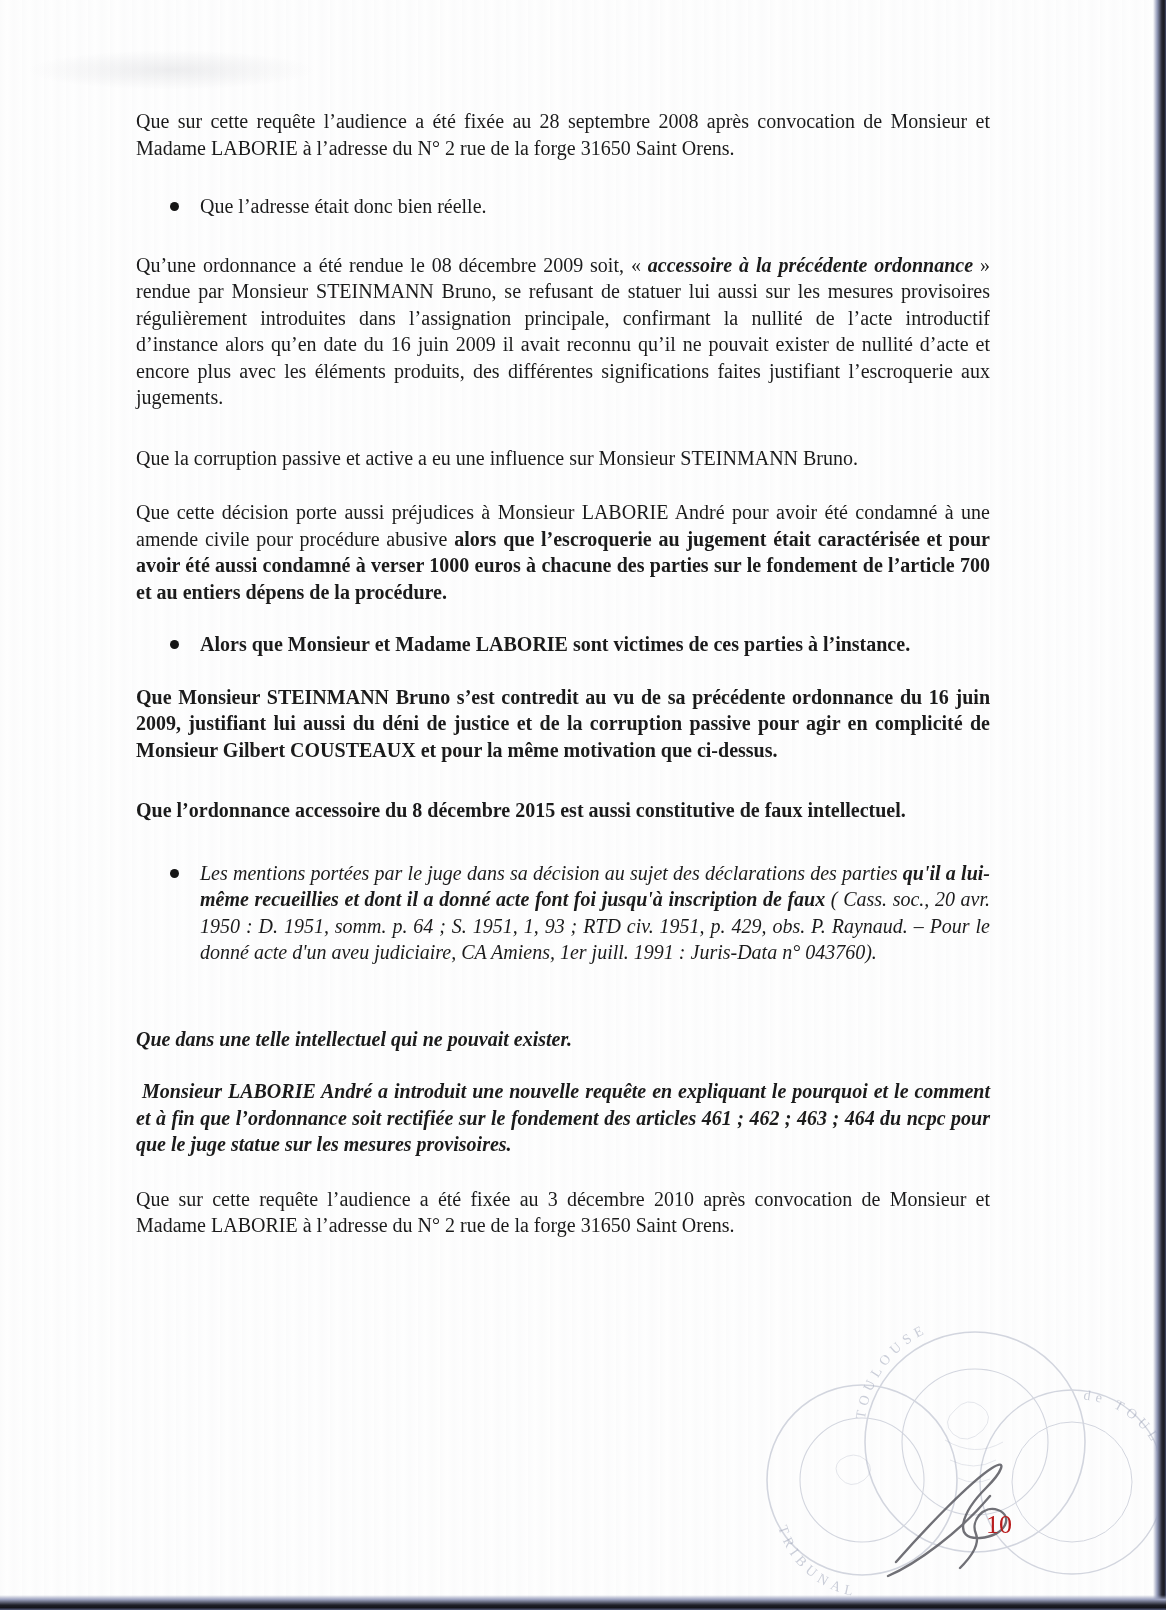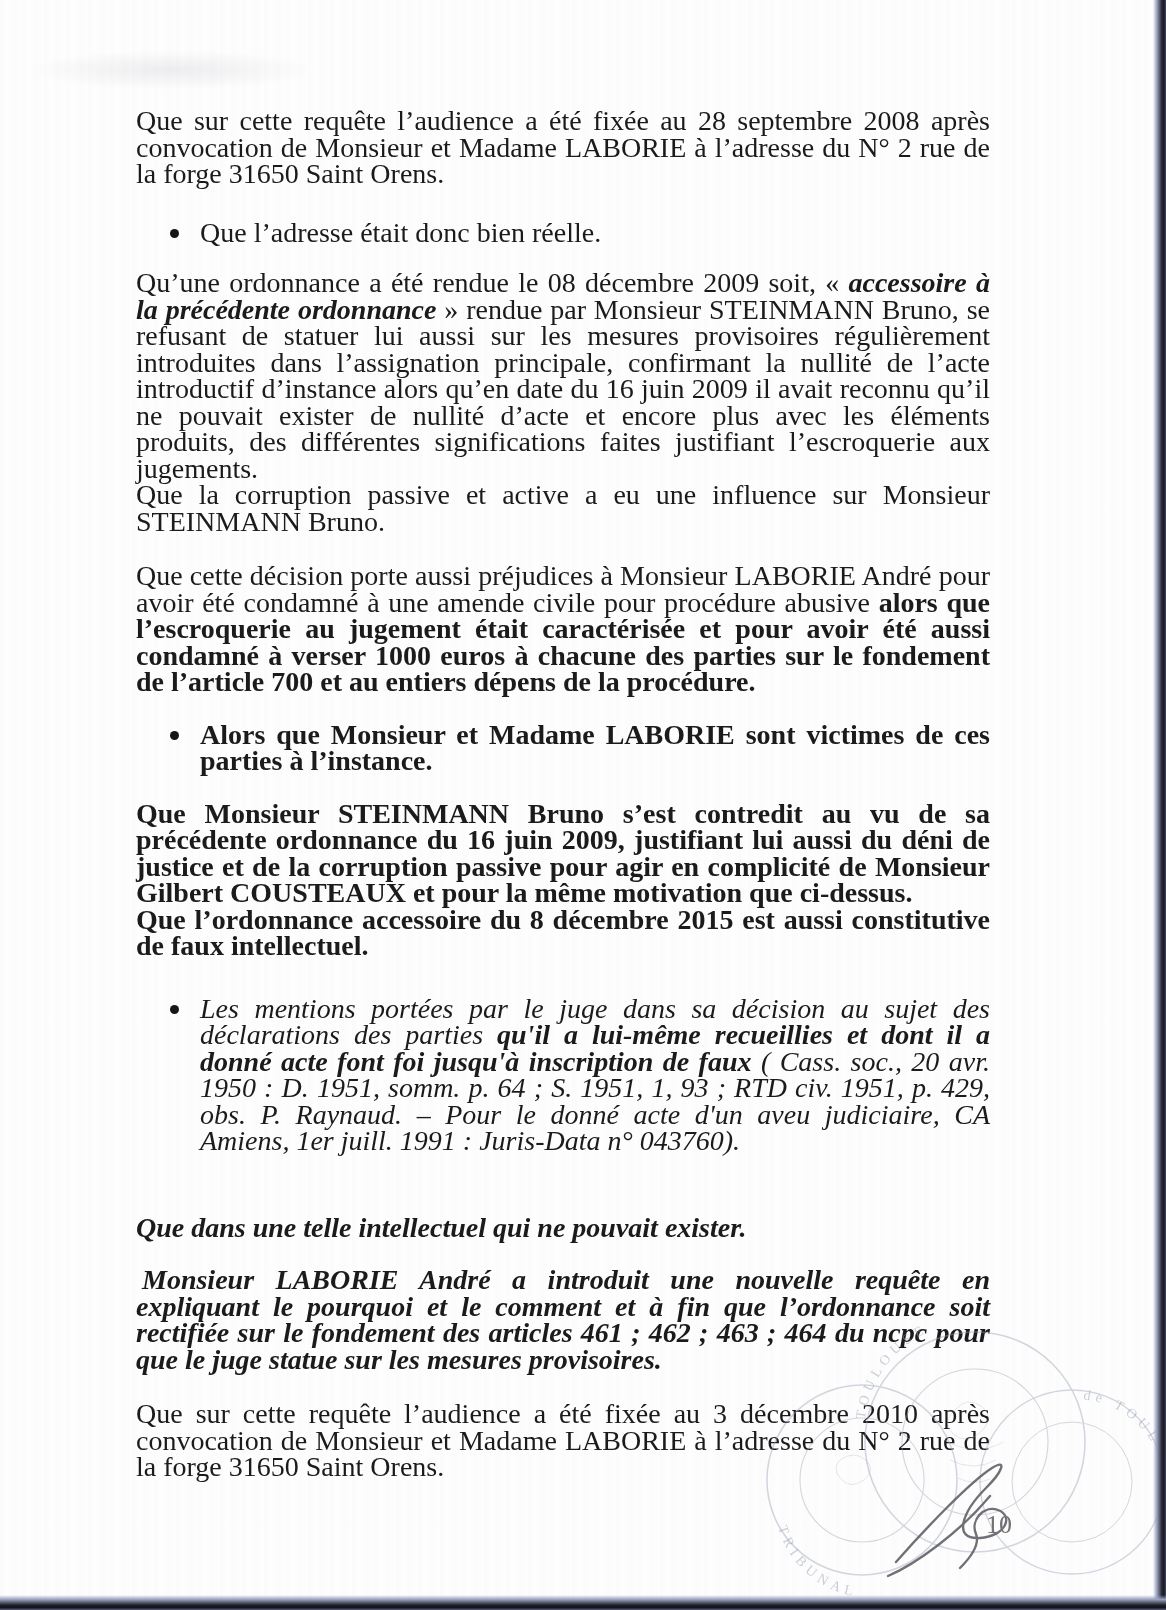--- a/index.html
+++ b/index.html
@@ -24,39 +24,39 @@
   .edge-right{
     position:absolute;top:0;right:0;width:13px;height:100%;
     background:linear-gradient(to right, rgba(140,148,180,0) 0%, #939ab8 32%, #272833 68%, #191a21 86%, #4a5070 100%);
   }
   .edge-bottom{
     position:absolute;left:0;bottom:0;width:100%;height:15px;
     background:linear-gradient(to bottom, rgba(140,148,180,0) 0%, #9aa0bd 30%, #1d1e26 68%, #14151b 84%, #565c7e 100%);
   }
   .doc{
     position:absolute;left:136px;top:108px;width:854px;
-    color:#1b1b1b;font-size:28px;line-height:26.5px;
+    color:#1b1b1b;font-size:20px;line-height:26.5px;
     text-align:justify;
   }
-  .para{margin:0;}.mt24{margin-top:24px}.mt26{margin-top:26px}
-  .mt28{margin-top:28px}.mt32{margin-top:32px}.mt34{}
+  .para{margin:0;}.mt24{margin-top:32px}.mt26{margin-top:26px}
+  .mt28{margin-top:28px}.mt32{margin-top:32px}.mt34{margin-top:34px}
   .mt36{margin-top:36px}.mt60{margin-top:60px}
   .bold{font-weight:700;}
   .ital{font-style:italic;}
   .boldital{font-weight:700;font-style:italic;}
   .indent1{text-indent:6px;}
   .bullet{position:relative;padding-left:64px;}
   .bullet-dot{
     position:absolute;left:34px;top:9px;width:9px;height:9px;
     border-radius:50%;background:#161616;
   }
   .stamp-area{position:absolute;left:740px;top:1300px;width:426px;height:310px;pointer-events:none;}
   .page-number{
     position:absolute;left:986px;top:1510px;
-    font-size:26px;line-height:30px;color:#737373;
+    font-size:26px;line-height:30px;color:#b91c1c;
   }
 </style>
 </head>
 <body>
 
 <div class="page">
 
   <div class="scan-texture"></div>
   <div class="smudge"></div>
 

